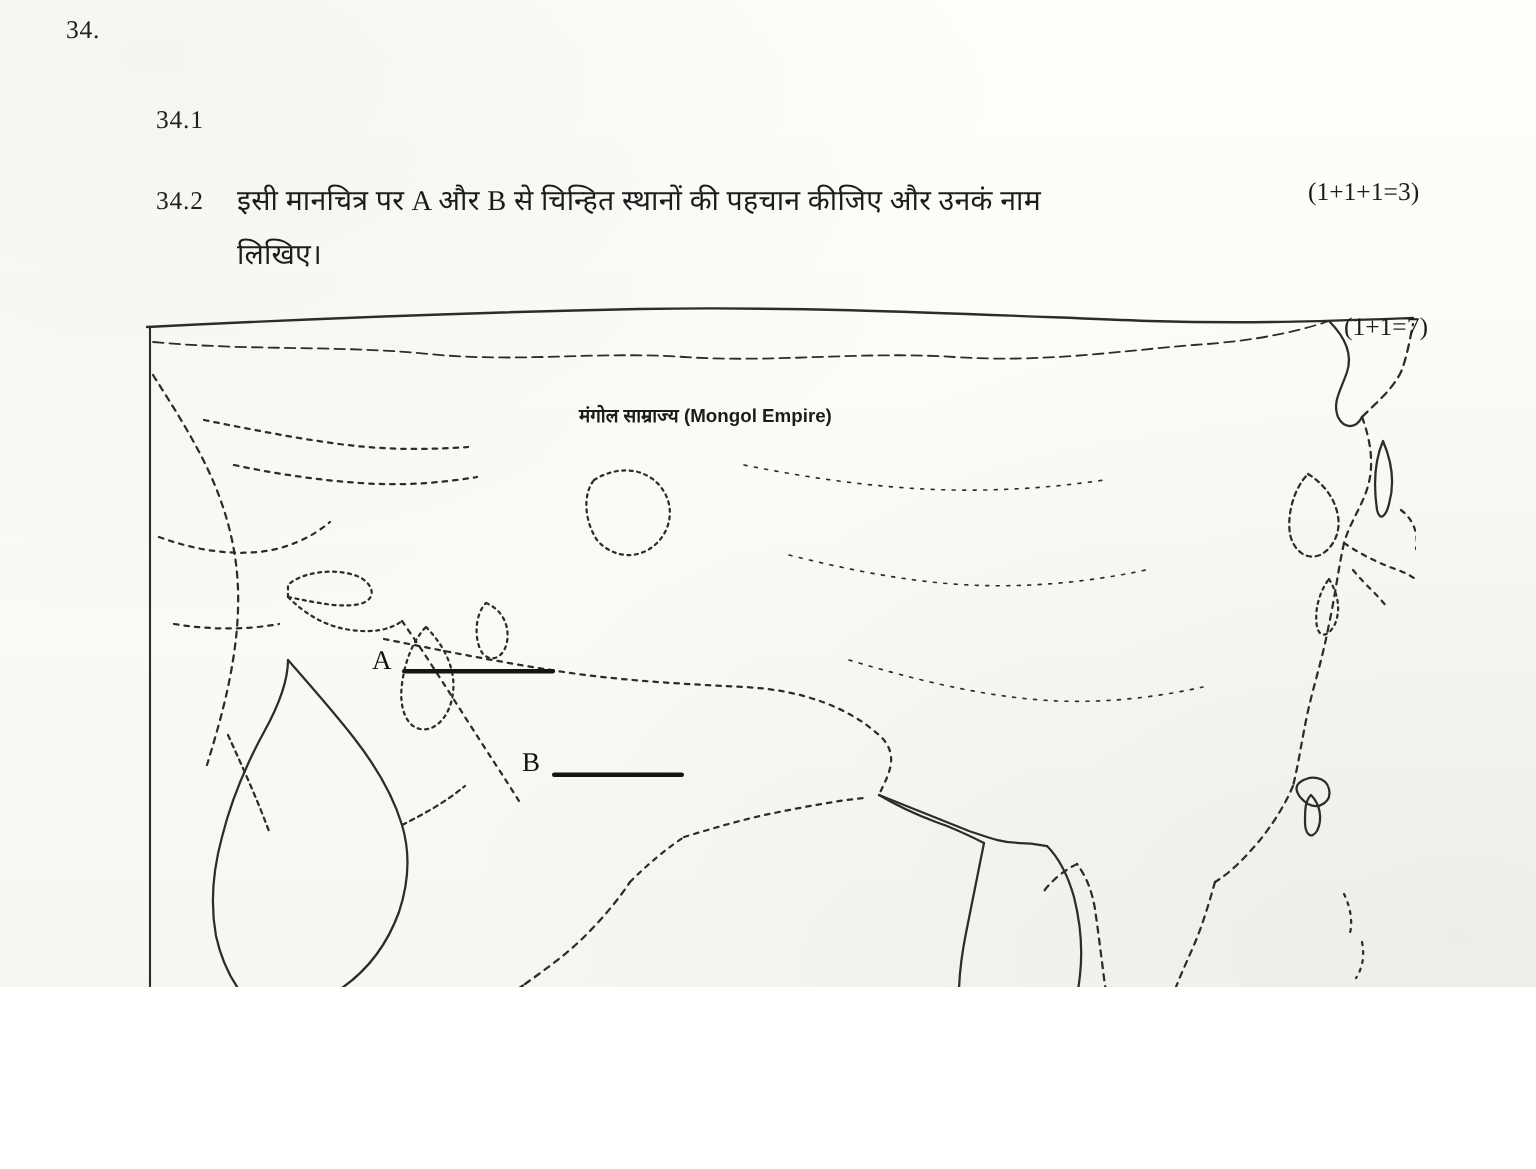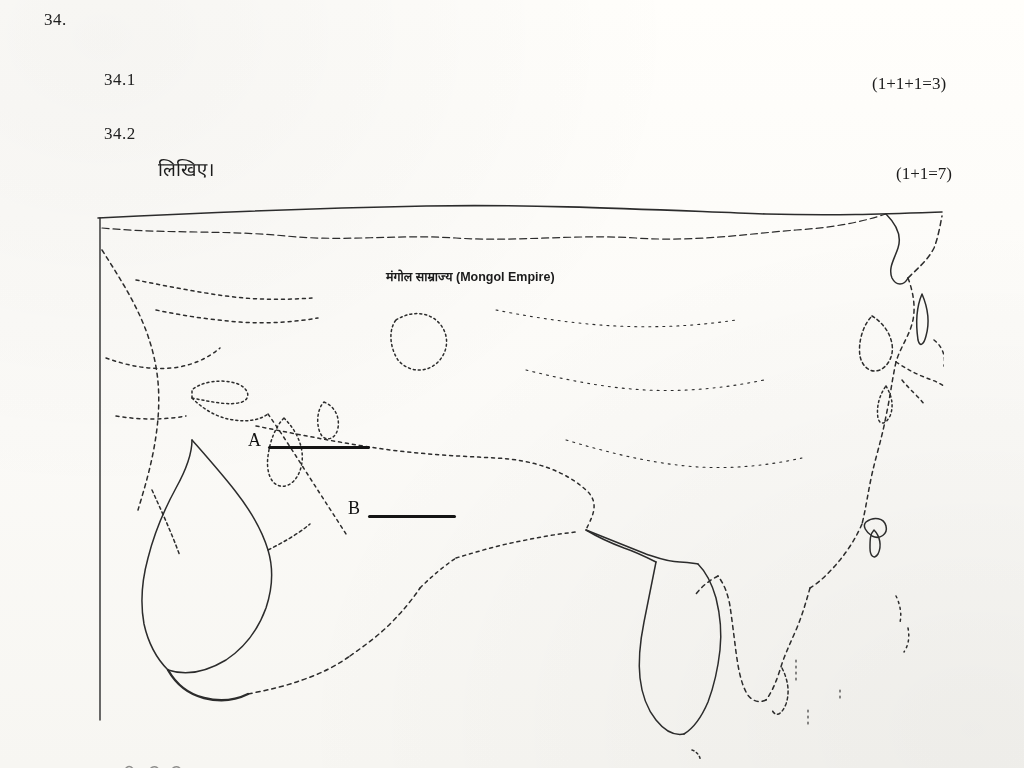--- a/index.html
+++ b/index.html
@@ -3,21 +3,21 @@
 <meta charset="utf-8">
 <style>
   html, body {
     margin: 0;
     padding: 0;
     background: #ffffff;
   }
   #page {
     position: relative;
     width: 1024px;
-    height: 768px;
+    height: 658px;
     background: #22c55e;
     overflow: hidden;
     font-family: "Liberation Sans", sans-serif;
     color: #1a1a1a;
   }
   
   #page::before {
     content: "";
     position: absolute;
     inset: 0;
@@ -47,20 +47,21 @@
     color: #1c1c1c;
     letter-spacing: 0.2px;
     white-space: nowrap;
   }
 
   .marks {
     font-family: "Liberation Serif", serif;
     font-size: 17px;
     color: #1c1c1c;
     white-space: nowrap;
+    margin-top: 44px;
   }
 
   
   #q34-num   { left: 44px;  top: 10px; }
   #q34-text  { left: 104px; top: 6px;  font-size: 20px; }
 
   
   #q341-num  { left: 104px; top: 70px; }
   #q341-text { left: 158px; top: 66px; }
   #q341-marks{ left: 872px; top: 74px; }
@@ -128,20 +129,21 @@
 <body>
 
 <div id="page">
 
   <div class="q-block qnum" id="q34-num">34.</div>
 
   <div class="q-block qnum" id="q341-num">34.1</div>
   <div class="q-block marks" id="q341-marks">(1+1+1=3)</div>
 
   <div class="q-block qnum" id="q342-num">34.2</div>
+  <div class="q-block hindi" id="q342-text">इसी मानचित्र पर A और B से चिन्हित स्थानों की पहचान कीजिए और उनकं नाम</div>
   <div class="q-block hindi" id="q342-text2">लिखिए।</div>
   <div class="q-block marks" id="q342-marks">(1+1=7)</div>
 
   <div id="map-wrap">
 
     <svg id="map-svg" viewBox="0 0 848 570" xmlns="http://www.w3.org/2000/svg">
       <g fill="none" stroke="#2c2c2c" stroke-width="1.5" stroke-linecap="round" stroke-linejoin="round">
 
         <path d="M2,28 C120,22 230,18 330,16 C450,14 560,20 670,24 C740,26 790,24 846,22" stroke-width="1.6"></path>
 

